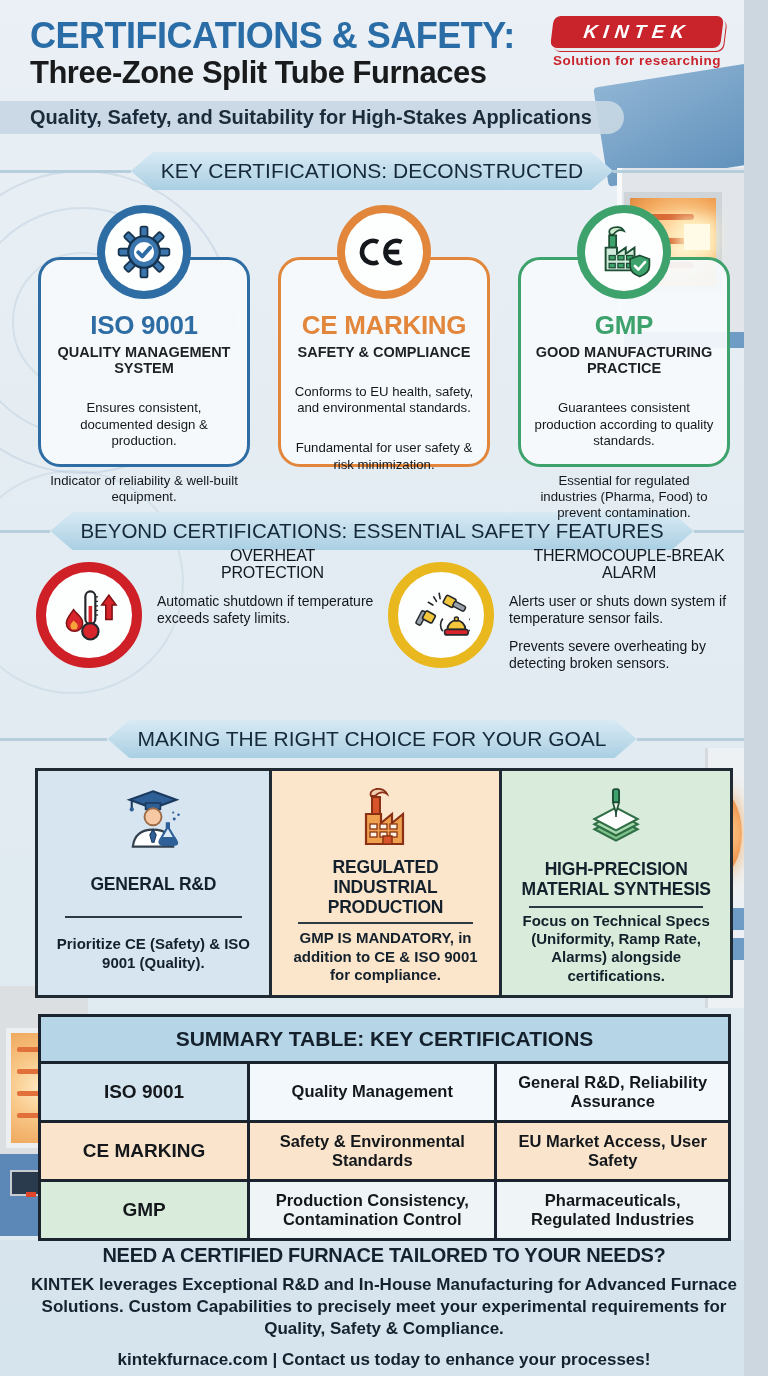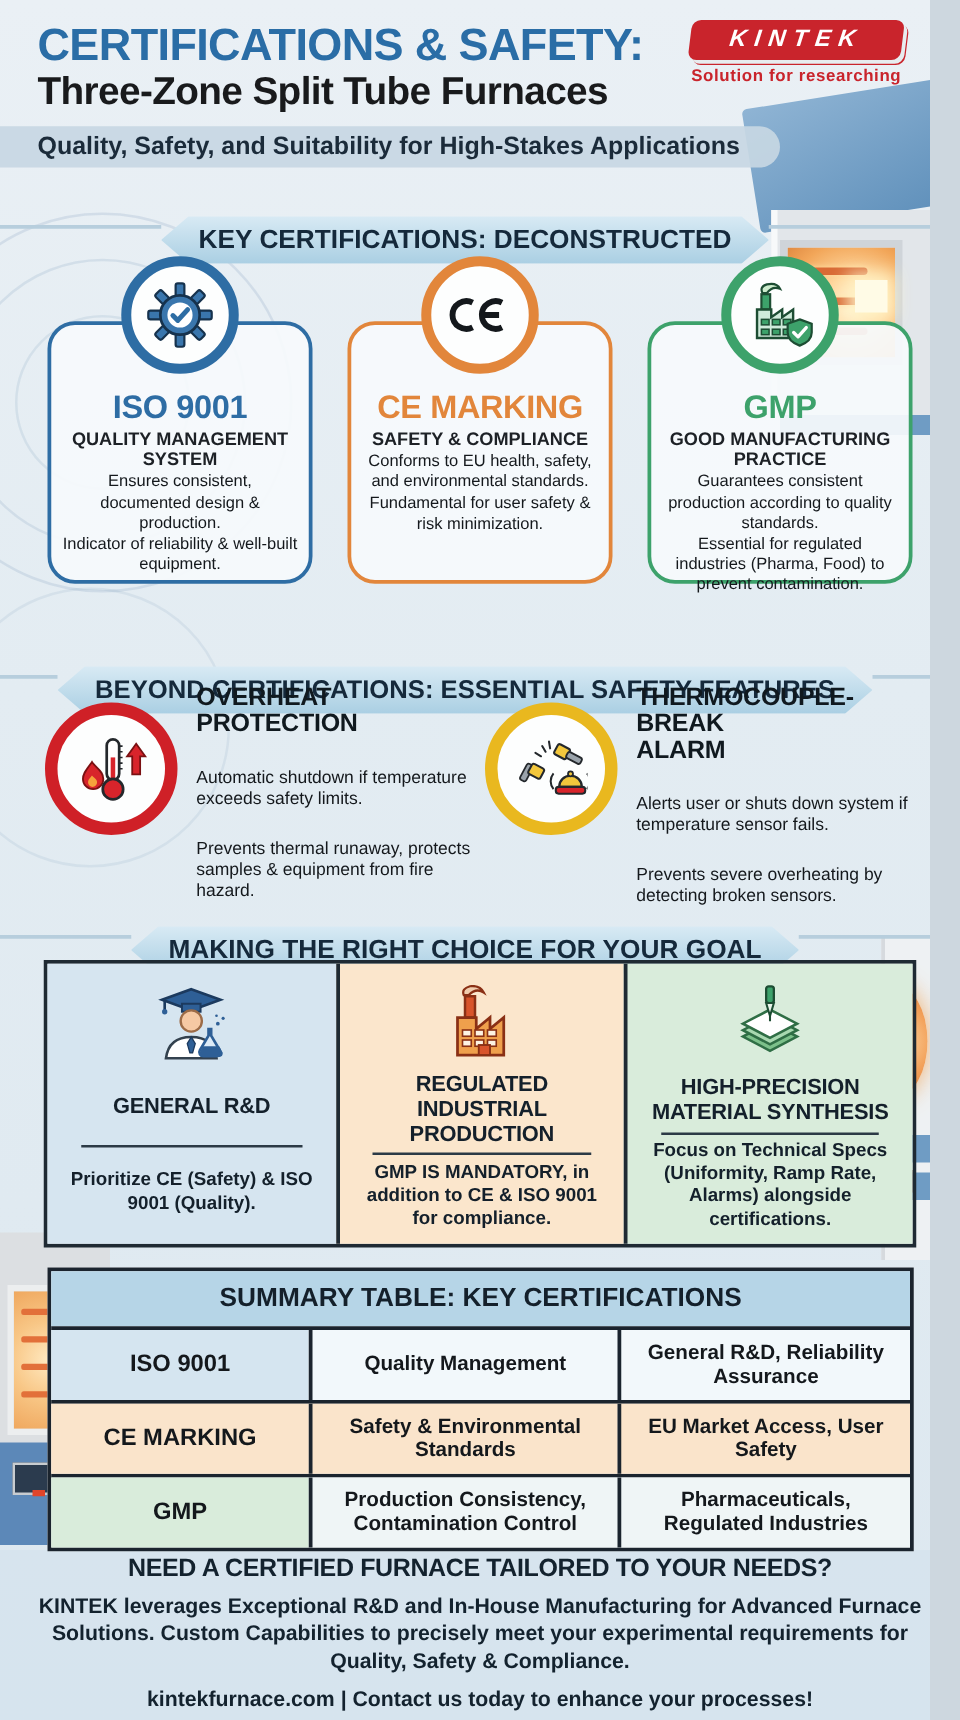--- a/index.html
+++ b/index.html
@@ -45,48 +45,48 @@
   .logo-box{position:relative;background:#c9242c;border-radius:7px;transform:skewX(-7deg);
             padding:5px 8px;box-shadow:3px 3px 0 #e7ecef,4px 4px 0 #c9242c;}
   .logo-text{color:#fff;font-style:italic;font-weight:800;font-size:19px;letter-spacing:6px;white-space:nowrap;}
   .logo-tag{margin-top:5px;color:#c9242c;font-weight:700;font-size:13.5px;letter-spacing:.5px;white-space:nowrap;}
   .subbar{position:absolute;left:0;top:101px;width:594px;height:33px;z-index:2;background:rgba(199,215,227,.92);
           border-radius:0 17px 17px 0;display:flex;align-items:center;padding-left:30px;
           font-size:20px;font-weight:600;color:#1b2b3a;}
   
   .banner-row{position:absolute;left:0;right:0;display:flex;align-items:center;z-index:2;}
   .banner-line{flex:1;height:3px;background:#b7cedd;}
-  .banner{background:linear-gradient(180deg,#d8eaf4 0%,#aacfe3 100%);color:#15293b;font-weight:700;
+  .banner{background:linear-gradient(180deg,#d8eaf4 0%,#aacfe3 100%);color:#15293b;font-weight:400;
           text-align:center;padding:7px 30px;white-space:nowrap;
-          clip-path:polygon(22px 0,calc(100% - 22px) 0,100% 50%,calc(100% - 22px) 100%,22px 100%,0 50%);margin-top:21px;}
+          clip-path:polygon(22px 0,calc(100% - 22px) 0,100% 50%,calc(100% - 22px) 100%,22px 100%,0 50%);}
   .b1{top:152px}.b1 .banner{font-size:21px;}
   .b2{top:512px}.b2 .banner{font-size:20.5px;}
   .b3{top:720px}.b3 .banner{font-size:21px;}
   
   .cards{position:absolute;left:38px;top:257px;width:692px;display:flex;gap:28px;z-index:3;}
   .card{position:relative;width:212px;height:210px;border-radius:22px;background:rgba(246,250,252,.93);
         border:3px solid;padding:50px 8px 8px;box-sizing:border-box;text-align:center;}
   .card-icon{position:absolute;top:-55px;left:50%;transform:translateX(-50%);width:78px;height:78px;
              border-radius:50%;background:#fdfefe;border:8px solid;display:flex;align-items:center;justify-content:center;}
   .card-title{font-size:26px;font-weight:800;letter-spacing:-.3px;}
   .card-sub{font-size:14.5px;font-weight:800;color:#1d2126;line-height:1.12;margin-top:3px;}
-  .card-p{font-size:13.2px;font-weight:500;color:#14181c;line-height:1.22;margin-top:1px;}
+  .card-p{font-size:13.2px;font-weight:500;color:#14181c;line-height:1.22;margin-top:24px;}
   .c-blue{border-color:#2e6da4}.c-blue .card-icon{border-color:#2e6da4}.c-blue .card-title{color:#2e6da4}
   .c-orange{border-color:#e2863b}.c-orange .card-icon{border-color:#e2863b}.c-orange .card-title{color:#e2863b}
   .c-green{border-color:#3da26b}.c-green .card-icon{border-color:#3da26b}.c-green .card-title{color:#3da26b}
   
   .features{position:absolute;left:36px;top:548px;width:724px;display:flex;z-index:2;}
   .feature{display:flex;align-items:flex-start;}
   .f1{width:352px}.f2{width:372px}
   .feat-icon{flex:0 0 auto;width:86px;height:86px;border-radius:50%;background:#fdfefe;border:10px solid;
              display:flex;align-items:center;justify-content:center;margin-top:14px;}
   .fi-red{border-color:#cf2027}.fi-gold{border-color:#e9b81f}
   .feat-text{margin-left:15px;width:240px;}
-  .feat-title{font-size:20px;font-weight:700;color:#10191f;line-height:1.05;letter-spacing:-.2px;}
-  .feat-p{font-size:14px;font-weight:500;color:#14181c;line-height:1.22;margin-top:23px;}
+  .feat-title{font-size:16px;font-weight:400;color:#10191f;line-height:1.05;letter-spacing:-.2px;text-align:center;}
+  .feat-p{font-size:14px;font-weight:500;color:#14181c;line-height:1.22;margin-top:11px;}
   
   .choice{position:absolute;left:35px;top:768px;width:698px;height:230px;display:grid;
           grid-template-columns:1fr 1fr 1fr;border:3px solid #1f2a33;box-sizing:border-box;z-index:3;}
   .choice-cell{display:flex;flex-direction:column;align-items:center;padding:12px 10px 10px;box-sizing:border-box;}
   .choice-cell + .choice-cell{border-left:3px solid #1f2a33;}
   .bg-blue{background:#d6e5f0}.bg-peach{background:#fbe6cc}.bg-green{background:#d9ecdb}
   .choice-icon{height:74px;display:flex;align-items:center;justify-content:center;}
   .choice-title{flex:1;display:flex;align-items:center;text-align:center;font-size:17.5px;font-weight:800;
                 color:#14202b;line-height:1.15;letter-spacing:-.2px;}
   .choice-rule{width:84%;height:2px;background:#2c3a46;margin:5px 0 4px;}
@@ -252,21 +252,20 @@
             </g>
           <path d="M54 10 l8 11 h-4.5 v16 h-7 V21 h-4.5 z" fill="#d8242b" stroke="#7a1012" stroke-width="1.6"></path>
         </svg>
       </div>
       <div class="feat-text">
         <div class="feat-title">
           <div>OVERHEAT</div>
           <div>PROTECTION</div>
         </div>
         <div class="feat-p">Automatic shutdown if temperature exceeds safety limits.</div>
-        <div class="feat-p">Prevents thermal runaway, protects samples &amp; equipment from fire hazard.</div>
       </div>
     </div>
 
     <div class="feature f2">
       <div class="feat-icon fi-gold">
         <svg width="58" height="58" viewBox="0 0 64 64">
           <g transform="rotate(28 20 36)">
             <rect x="8" y="32" width="6" height="16" rx="2" fill="#9aa3ab" stroke="#24282c" stroke-width="1.6"></rect>
             <rect x="12" y="30" width="12" height="10" rx="2" fill="#f3c73c" stroke="#24282c" stroke-width="1.8"></rect>
           </g>

